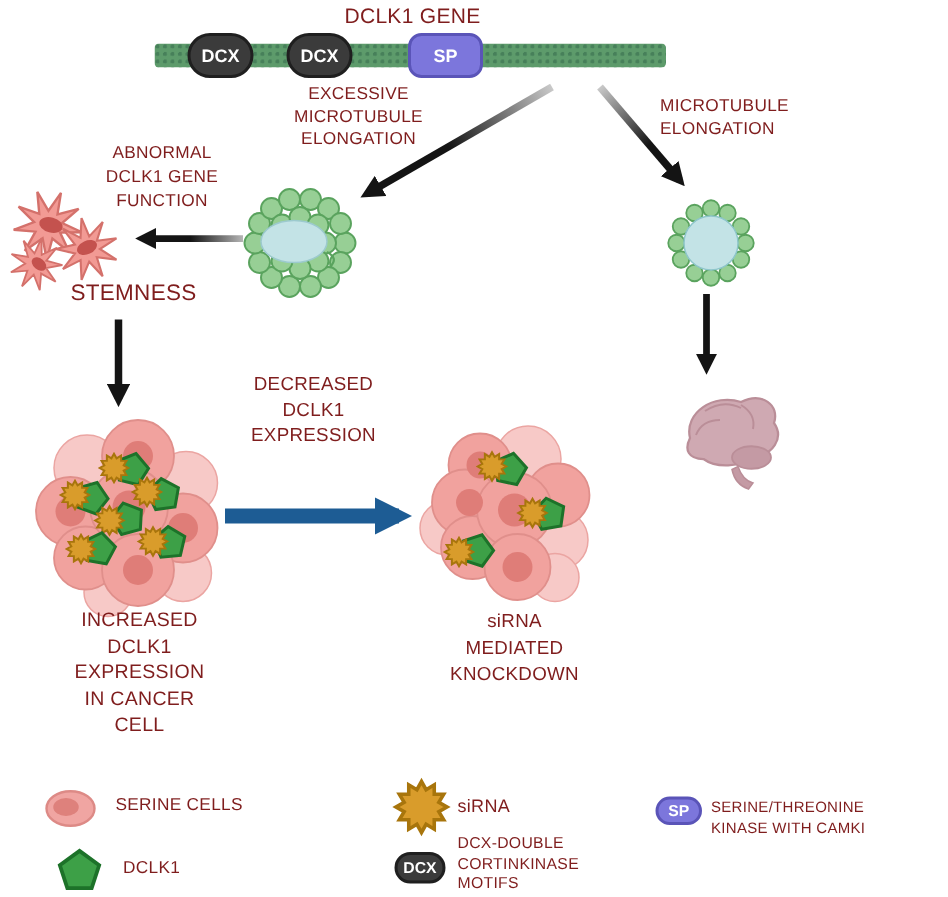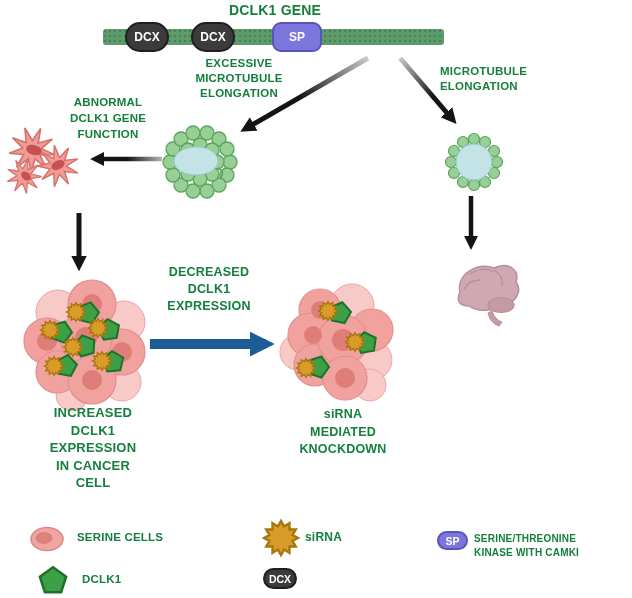--- a/index.html
+++ b/index.html
@@ -1,22 +1,22 @@
 <!DOCTYPE html>
 <html><head>
 <meta charset="utf-8">
 <style>
   html,body{margin:0;padding:0;background:#ffffff;}
   .canvas{
     position:relative;width:632px;height:598px;background:#ffffff;overflow:hidden;
     font-family:"Liberation Sans",sans-serif;color:#1a1a1a;
   }
   .lbl{
-    position:absolute;font-weight:700;text-align:center;white-space:pre-line;
-    letter-spacing:.2px;color:#15803d;
+    position:absolute;font-weight:400;text-align:center;white-space:pre-line;
+    letter-spacing:.2px;color:#7f1d1d;
   }
   .lbl.left{text-align:left;}
   .svg-layer{position:absolute;left:0;top:0;width:632px;height:598px;}
   .gene-bar{
     position:absolute;left:103px;top:29px;width:341px;height:16px;border-radius:3px;
     background-color:#5d9b6b;
     background-image:radial-gradient(circle at 2px 2px,#47805a 1.3px,rgba(0,0,0,0) 1.5px);
     background-size:5px 5px;
   }
   .badge{
@@ -220,33 +220,37 @@
 
   <div class="lbl" style="left:195px;top:2px;width:160px;font-size:14px">DCLK1 GENE</div>
   <div class="lbl" style="left:178px;top:56px;width:122px;font-size:11.5px;line-height:15px">EXCESSIVE
 MICROTUBULE
 ELONGATION</div>
   <div class="lbl left" style="left:440px;top:64px;width:124px;font-size:11.5px;line-height:15px">MICROTUBULE
 ELONGATION</div>
   <div class="lbl" style="left:48px;top:94px;width:120px;font-size:11.5px;line-height:16px">ABNORMAL
 DCLK1 GENE
 FUNCTION</div>
-  <div class="lbl" style="left:149px;top:264px;width:120px;font-size:12.5px;line-height:17px">DECREASED
+  <div class="lbl" style="left:24px;top:187px;width:130px;font-size:15px">STEMNESS</div>
+  <div class="lbl" style="left:149px;top:248px;width:120px;font-size:12.5px;line-height:17px">DECREASED
 DCLK1
 EXPRESSION</div>
   <div class="lbl" style="left:33px;top:404px;width:120px;font-size:13px;line-height:17.5px">INCREASED
 DCLK1
 EXPRESSION
 IN CANCER
 CELL</div>
   <div class="lbl" style="left:283px;top:406px;width:120px;font-size:12.5px;line-height:17.5px">siRNA
 MEDIATED
 KNOCKDOWN</div>
 
   <div class="lbl left" style="left:77px;top:531px;font-size:11.5px">SERINE CELLS</div>
   <div class="lbl left" style="left:82px;top:573px;font-size:11.5px">DCLK1</div>
   <div class="lbl left" style="left:305px;top:530px;font-size:12px">siRNA</div>
+  <div class="lbl left" style="left:305px;top:556px;width:110px;font-size:10.5px;line-height:13.5px">DCX-DOUBLE
+CORTINKINASE
+MOTIFS</div>
   <div class="legend-badge dcx">DCX</div>
   <div class="legend-badge sp">SP</div>
   <div class="lbl left" style="left:474px;top:532px;width:140px;font-size:10px;line-height:13.5px">SERINE/THREONINE
 KINASE WITH CAMKI</div>
 
 </div>
 
 </body></html>

